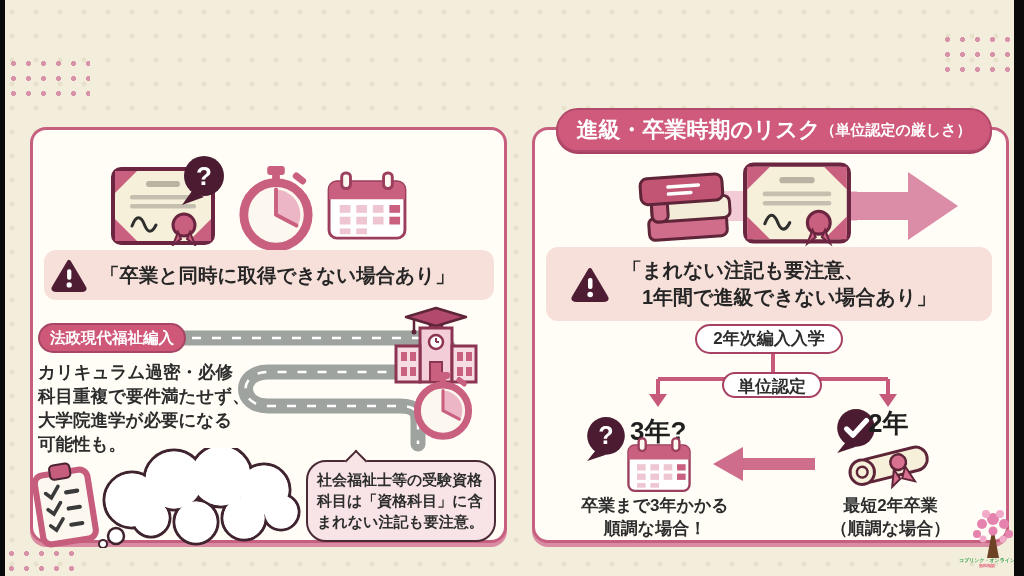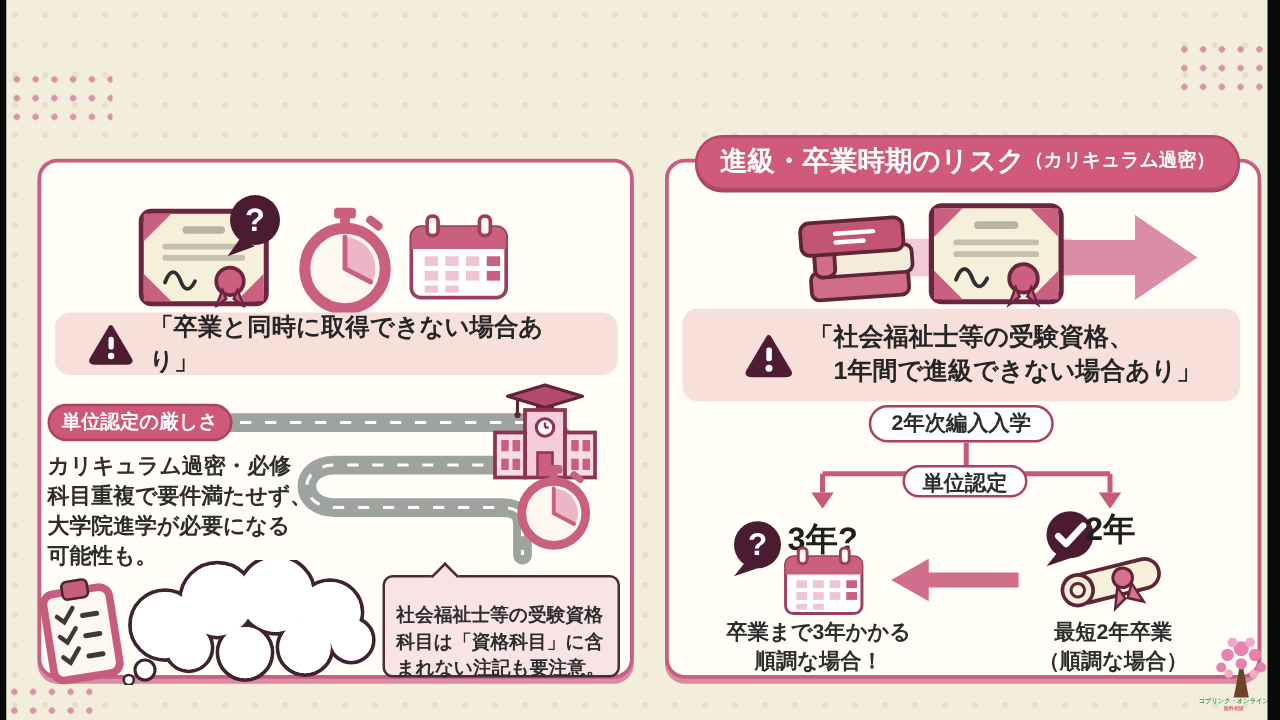--- a/index.html
+++ b/index.html
@@ -13,27 +13,27 @@
   
   #banner{left:95px;top:27px;width:825px;height:48px;background:linear-gradient(180deg,#c35e80 0%,#b24a6d 55%,#a84265 100%);
     border:4px solid #3b1226;border-radius:28px;box-shadow:inset 0 3px 0 rgba(255,255,255,.28),0 3px 0 #70253f;
     color:#fff;font-weight:800;font-size:29px;line-height:48px;text-align:center;letter-spacing:1px;}
   
   .panel{position:absolute;width:471px;height:410px;background:#fffdf6;border:3px solid #c75f81;border-radius:16px;box-shadow:0 4px 0 #d98ba1;}
   .panel-header{position:absolute;height:40px;background:#d05a7c;border:2px solid #b44a6b;border-radius:22px;color:#fff;
     text-align:center;line-height:38px;box-shadow:0 2px 0 #a84163;}
   .hdr-big{font-size:22px;font-weight:800;vertical-align:middle;}
   .hdr-small{font-size:15px;font-weight:800;vertical-align:middle;}
-  .warnbox{position:absolute;background:#f7e0d9;border-radius:12px;display:flex;align-items:center;gap:12px;padding:0 26px;box-sizing:border-box;justify-content:center;}
+  .warnbox{position:absolute;background:#f7e0d9;border-radius:12px;display:flex;align-items:center;gap:12px;padding:0 6px;box-sizing:border-box;}
   .warntext{font-size:19.5px;font-weight:800;color:#262626;}
   .tag{position:absolute;background:#cf5878;border:2px solid #a64565;border-radius:16px;color:#fff;font-weight:800;
     font-size:15.5px;text-align:center;line-height:26px;}
   .bodytext{position:absolute;font-size:17.5px;line-height:24px;font-weight:800;color:#2d2d2d;}
   .smalltext{font-size:15px;line-height:21px;font-weight:800;color:#2d2d2d;}
-  .notebox{position:absolute;left:306px;top:460px;width:190px;height:82px;background:#f8e4e7;border:2.5px solid #4a2a36;border-radius:8px;box-sizing:border-box;padding:20px 9px;}
+  .notebox{position:absolute;left:306px;top:460px;width:190px;height:82px;background:#f8e4e7;border:2.5px solid #4a2a36;border-radius:20px;box-sizing:border-box;padding:7px 9px;}
   .notebox .pointer{position:absolute;left:40px;top:-9px;width:14px;height:14px;background:#f8e4e7;
     border-left:2.5px solid #4a2a36;border-top:2.5px solid #4a2a36;transform:rotate(45deg);}
   .pill{position:absolute;background:#fff;border:2.5px solid #a84163;border-radius:17px;text-align:center;
     font-size:17px;font-weight:800;color:#2d2d2d;box-sizing:border-box;}
   .fline{position:absolute;background:#c7597b;}
   .arrowhead-down{position:absolute;width:0;height:0;border-left:9px solid transparent;border-right:9px solid transparent;border-top:13px solid #c7597b;}
   .biglabel{position:absolute;font-size:26px;font-weight:800;color:#1f1f1f;}
   .caption{position:absolute;font-size:17px;line-height:23px;font-weight:800;color:#2d2d2d;text-align:center;}
   .band{position:absolute;left:652px;top:191px;width:205px;height:30px;background:#f2cbd7;}
   .logo-text{position:absolute;left:950px;top:557px;width:74px;text-align:center;font-weight:700;}
@@ -107,21 +107,21 @@
       <circle cx="20.2" cy="28.5" r="2.8" fill="#ffffff"></circle>
     </svg>
     <span class="warntext">「卒業と同時に取得できない場合あり」</span>
   </div>
 
   <svg class="abs" style="left:166px;top:316px;" width="320" height="150" viewBox="0 0 320 150">
     <path d="M6,22 H262 C292,22 292,56 262,56 H102 C72,56 72,90 102,90 H234 C252,90 252,98 252,106 L252,128" stroke="#9fa3a0" stroke-width="15" fill="none" stroke-linecap="round"></path>
     <path d="M6,22 H262 C292,22 292,56 262,56 H102 C72,56 72,90 102,90 H234 C252,90 252,98 252,106 L252,128" stroke="#ffffff" stroke-width="2.5" fill="none" stroke-dasharray="9 11"></path>
   </svg>
 
-  <div class="tag" style="left:38px;top:323px;width:144px;height:26px;">単位認定の厳しさ</div>
+  <div class="tag" style="left:38px;top:323px;width:144px;height:26px;">法政現代福祉編入</div>
 
   <svg class="abs" style="left:390px;top:306px;" width="92" height="78" viewBox="0 0 92 78">
     <rect x="40" y="12" width="12" height="12" fill="#b14a6c" stroke="#5e2438" stroke-width="2.5"></rect>
     <polygon points="46,2 76,11 46,20 16,11" fill="#b14a6c" stroke="#5e2438" stroke-width="2.5" stroke-linejoin="round"></polygon>
     <path d="M24,13 V24" stroke="#5e2438" stroke-width="2.5"></path>
       <circle cx="24" cy="26" r="2.5" fill="#5e2438"></circle>
     <rect x="30" y="22" width="32" height="54" fill="#f3cdd7" stroke="#8c3552" stroke-width="3"></rect>
     <rect x="6" y="40" width="24" height="36" fill="#f6dde3" stroke="#8c3552" stroke-width="3"></rect>
     <rect x="62" y="40" width="24" height="36" fill="#f6dde3" stroke="#8c3552" stroke-width="3"></rect>
     <circle cx="46" cy="36" r="7" fill="#ffffff" stroke="#8c3552" stroke-width="2.5"></circle>
@@ -195,21 +195,21 @@
 
   <div class="notebox">
     <div class="pointer"></div>
     <div class="smalltext pre">社会福祉士等の受験資格
 科目は「資格科目」に含
 まれない注記も要注意。</div>
   </div>
 
   <div class="panel" style="left:532px;top:127px;"></div>
   <div class="panel-header" style="left:556px;top:108px;width:432px;">
-    <span class="hdr-big">進級・卒業時期のリスク</span><span class="hdr-small">（カリキュラム過密）</span>
+    <span class="hdr-big">進級・卒業時期のリスク</span><span class="hdr-small">（単位認定の厳しさ）</span>
   </div>
 
   <div class="band"></div>
   <svg class="abs" style="left:846px;top:168px;" width="112" height="76" viewBox="0 0 112 76">
     <polygon points="0,24 62,24 62,4 112,38 62,72 62,52 0,52" fill="#db8ca6"></polygon>
   </svg>
 
   <svg class="abs" style="left:638px;top:158px;" width="98" height="88" viewBox="0 0 98 88">
     <g transform="rotate(-4 49 54)">
       <rect x="10" y="58" width="78" height="22" rx="6" fill="#cf6d8a" stroke="#5e2438" stroke-width="3"></rect>
@@ -235,21 +235,21 @@
     <polygon points="68,66 63,79 71,73" fill="#c9607f" stroke="#6b2540" stroke-width="2"></polygon>
     <polygon points="80,66 85,79 77,73" fill="#c9607f" stroke="#6b2540" stroke-width="2"></polygon>
   </svg>
 
   <div class="warnbox" style="left:546px;top:247px;width:446px;height:74px;">
     <svg width="40" height="36" viewBox="0 0 40 36" style="margin-left:18px;">
       <path d="M20,4 L36,31 Q38,34 33,34 H7 Q2,34 4,31 Z" fill="#4f1d33" stroke="#4f1d33" stroke-width="4" stroke-linejoin="round"></path>
       <rect x="18" y="12" width="4.5" height="11" rx="2" fill="#ffffff"></rect>
       <circle cx="20.2" cy="28.5" r="2.8" fill="#ffffff"></circle>
     </svg>
-    <span class="warntext pre" style="font-size:20px;line-height:27px;">「社会福祉士等の受験資格、
+    <span class="warntext pre" style="font-size:20px;line-height:27px;">「まれない注記も要注意、
 　1年間で進級できない場合あり」</span>
   </div>
 
   <div class="pill" style="left:695px;top:324px;width:148px;height:30px;line-height:26px;">2年次編入入学</div>
   <div class="fline" style="left:771px;top:354px;width:4px;height:20px;"></div>
   <div class="fline" style="left:658px;top:377px;width:230px;height:4px;"></div>
   <div class="fline" style="left:656px;top:379px;width:4px;height:15px;"></div>
   <div class="fline" style="left:886px;top:379px;width:4px;height:15px;"></div>
   <div class="arrowhead-down" style="left:649px;top:394px;"></div>
   <div class="arrowhead-down" style="left:879px;top:394px;"></div>

